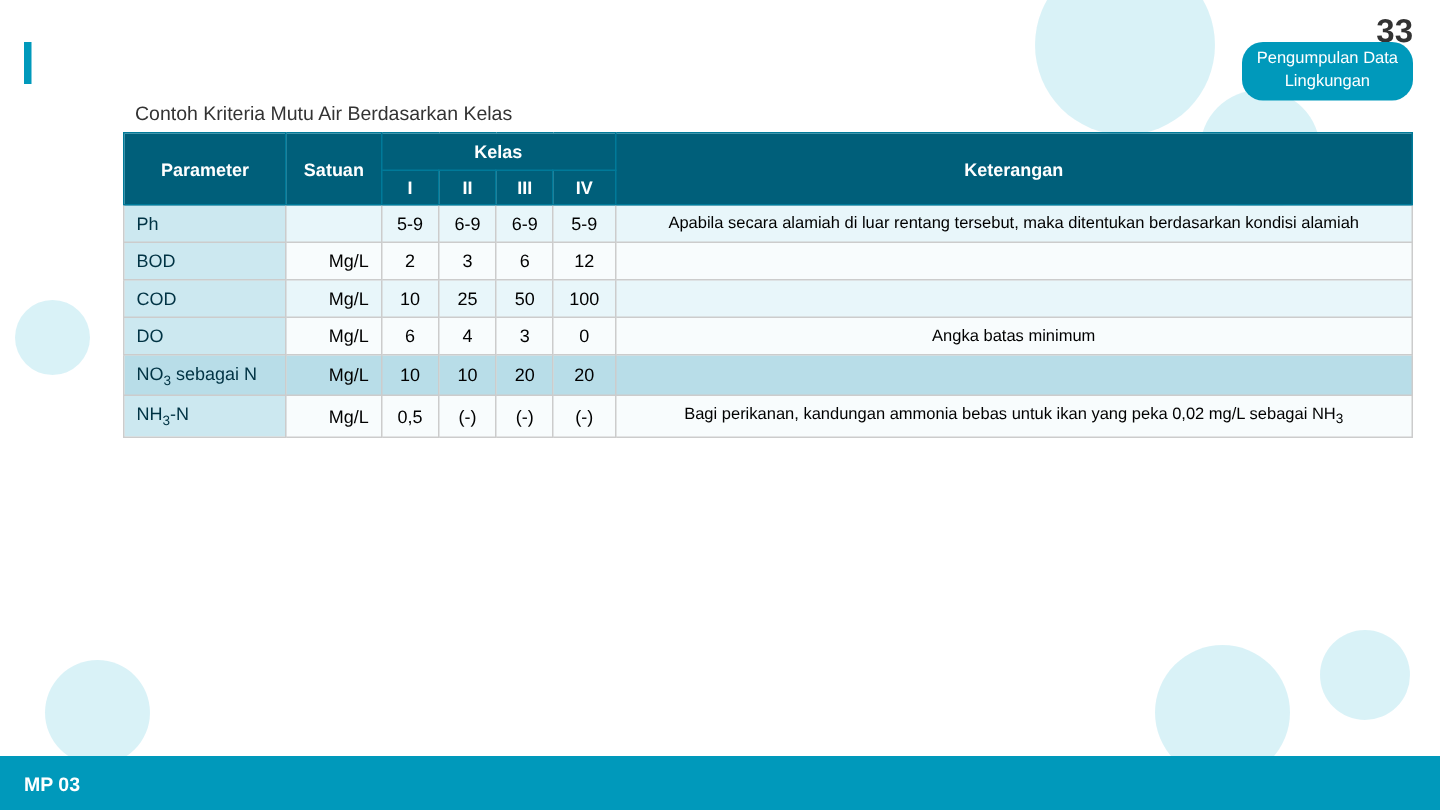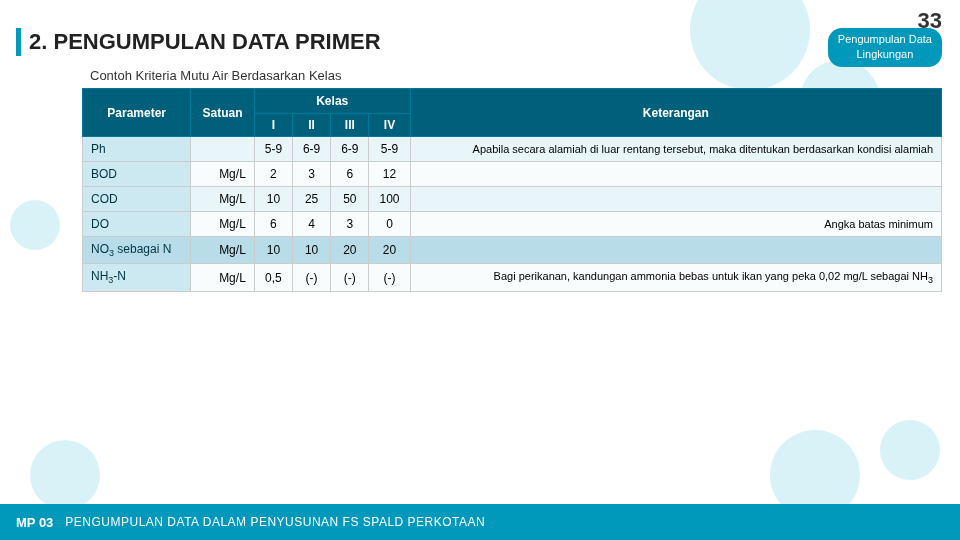--- a/index.html
+++ b/index.html
@@ -160,21 +160,21 @@
     td.param-col {
       text-align: left;
       font-weight: normal;
       background: #cce8f0 !important;
       color: #003344;
     }
     td.satuan-col {
       text-align: right;
     }
     td.keterangan-col {
-      text-align: right;
+      text-align: center;
       font-size: 11px;
     }
 
     
     .row-no3 td {
       background: #b8dde8 !important;
     }
 
     
     .footer-bar {
@@ -214,21 +214,20 @@
 <div class="deco-circle deco-circle-5"></div>
 <div class="deco-circle deco-circle-6"></div>
 
 <div class="page-number">33</div>
 
 <div class="top-right-label" style="white-space:pre-line;">Pengumpulan Data
 Lingkungan</div>
 
 <div class="section-title">
   <span class="section-title-bar"></span>
-  <span>2. PENGUMPULAN DATA PRIMER</span>
 </div>
 
 <div class="subtitle">Contoh Kriteria Mutu Air Berdasarkan Kelas</div>
 
 <div class="table-container">
   <table>
     <thead>
       <tr>
         <th class="param-header" rowspan="2">Parameter</th>
         <th rowspan="2">Satuan</th>
@@ -302,14 +301,13 @@
         <td>(-)</td>
         <td>(-)</td>
         <td class="keterangan-col">Bagi perikanan, kandungan ammonia bebas untuk ikan yang peka 0,02 mg/L sebagai NH<sub>3</sub></td>
       </tr>
     </tbody>
   </table>
 </div>
 
 <div class="footer-bar">
   <span class="footer-mp">MP 03</span>
-  <span class="footer-text">PENGUMPULAN DATA DALAM PENYUSUNAN FS SPALD PERKOTAAN</span>
 </div>
 
 </body></html>

